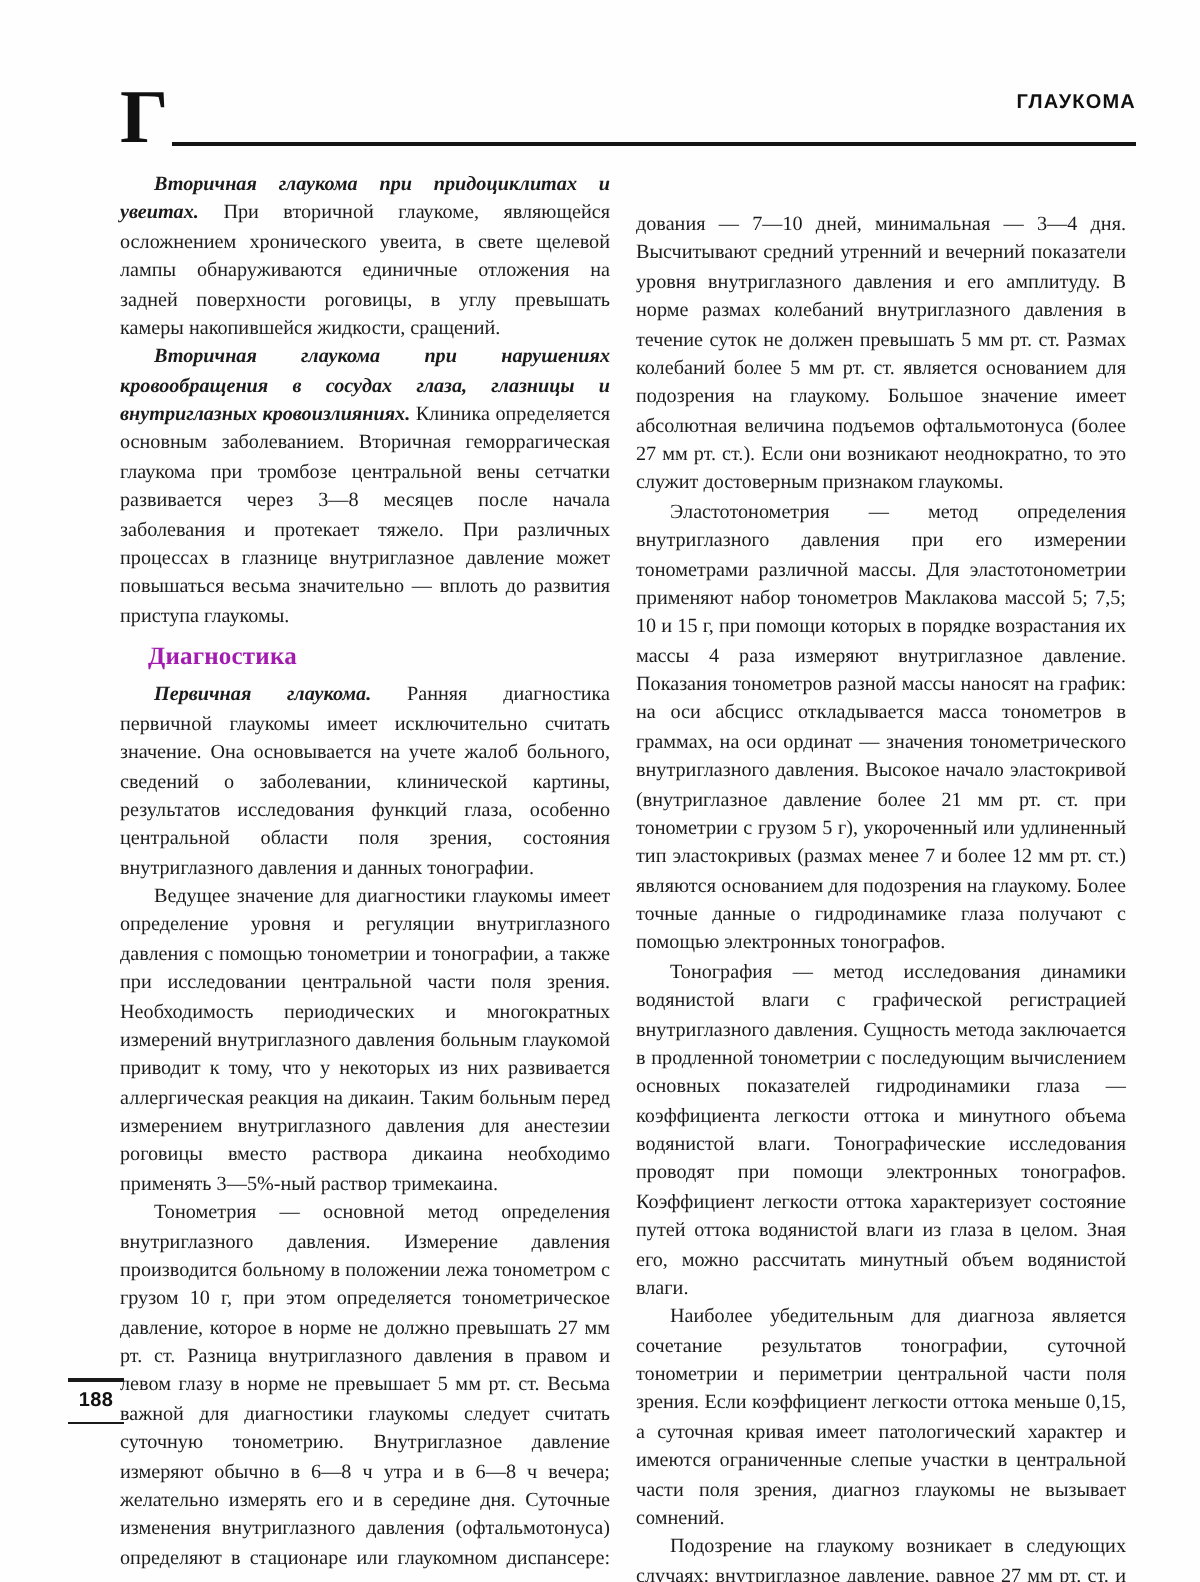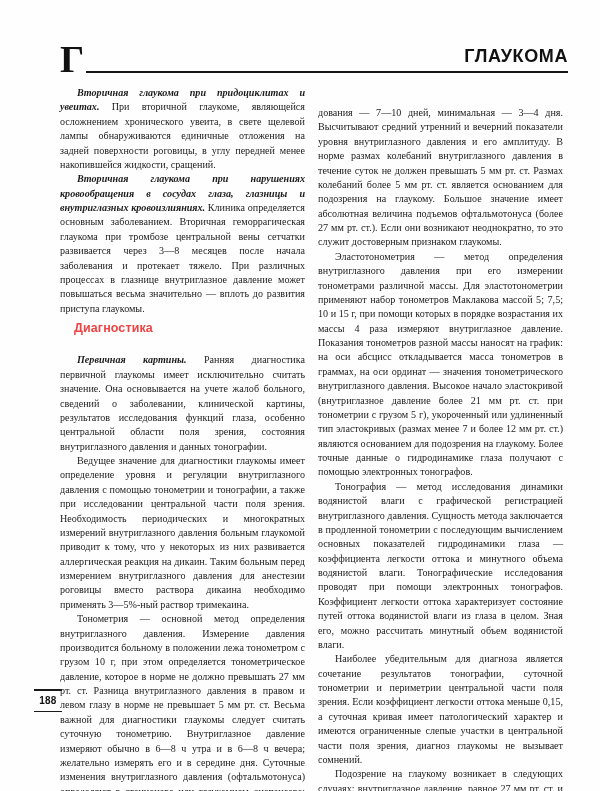--- a/index.html
+++ b/index.html
@@ -39,21 +39,21 @@
     font-weight: 700;
     line-height: 1;
     letter-spacing: 0;
     color: #111;
   }
   .header-title {
     position: absolute;
     right: 32px;
     top: 2px;
     font-family: "Liberation Sans", "DejaVu Sans", sans-serif;
-    font-size: 18px;
+    font-size: 10px;
     font-weight: 700;
     letter-spacing: 0.6px;
     color: #111;
     white-space: nowrap;
   }
   .header-rule {
     position: absolute;
     left: 86px;
     right: 32px;
     top: 27px;
@@ -93,28 +93,28 @@
     text-indent: 0;
     margin-top: 20px;
   }
 
   .run-in {
     font-weight: 700;
     font-style: italic;
   }
 
   h2.subhead {
-    margin: 5px 0 18px 0;
-    font-family: Liberation Sans, sans-serif;
+    margin: 5px 0 6px 0;
+    font-family: Liberation Serif, serif;
     font-size: 12.5px;
     font-weight: 700;
     text-indent: 14px;
     text-align: left;
     letter-spacing: 0.1px;
-    color: #ef4444;
+    color: #a21caf;
   }
 
   
   .folio {
     position: absolute;
     left: 28px;
     top: 689px;
     width: 40px;
     text-align: center;
   }
@@ -141,27 +141,27 @@
   <div class="header">
     <div class="section-letter">Г</div>
     <div class="header-title">ГЛАУКОМА</div>
     <div class="header-rule"></div>
   </div>
 
   <div class="columns">
 
     <div class="col col-left">
 
-      <p><span class="run-in">Вторичная глаукома при придоциклитах и увеитах.</span><span> При вторичной глаукоме, являющейся осложнением хронического увеита, в свете щелевой лампы обнаруживаются единичные отложения на задней поверхности роговицы, в углу передней менее накопившейся жидкости, сращений.</span></p>
+      <p><span class="run-in">Вторичная глаукома при придоциклитах и увеитах.</span><span> При вторичной глаукоме, являющейся осложнением хронического увеита, в свете щелевой лампы обнаруживаются единичные отложения на задней поверхности роговицы, в углу превышать камеры накопившейся жидкости, сращений.</span></p>
 
       <p><span class="run-in">Вторичная глаукома при нарушениях кровообращения в сосудах глаза, глазницы и внутриглазных кровоизлияниях.</span><span> Клиника определяется основным заболеванием. Вторичная геморрагическая глаукома при тромбозе центральной вены сетчатки развивается через 3—8 месяцев после начала заболевания и протекает тяжело. При различных процессах в глазнице внутриглазное давление может повышаться весьма значительно — вплоть до развития приступа глаукомы.</span></p>
 
       <h2 class="subhead">Диагностика</h2>
 
-      <p><span class="run-in">Первичная картины.</span><span> Ранняя диагностика первичной глаукомы имеет исключительно считать значение. Она основывается на учете жалоб больного, сведений о заболевании, клинической картины, результатов исследования функций глаза, особенно центральной области поля зрения, состояния внутриглазного давления и данных тонографии.</span></p>
+      <p><span class="run-in">Первичная глаукома.</span><span> Ранняя диагностика первичной глаукомы имеет исключительно считать значение. Она основывается на учете жалоб больного, сведений о заболевании, клинической картины, результатов исследования функций глаза, особенно центральной области поля зрения, состояния внутриглазного давления и данных тонографии.</span></p>
 
       <p><span>Ведущее значение для диагностики глаукомы имеет определение уровня и регуляции внутриглазного давления с помощью тонометрии и тонографии, а также при исследовании центральной части поля зрения. Необходимость периодических и многократных измерений внутриглазного давления больным глаукомой приводит к тому, что у некоторых из них развивается аллергическая реакция на дикаин. Таким больным перед измерением внутриглазного давления для анестезии роговицы вместо раствора дикаина необходимо применять 3—5%-ный раствор тримекаина.</span></p>
 
       <p><span>Тонометрия — основной метод определения внутриглазного давления. Измерение давления производится больному в положении лежа тонометром с грузом 10 г, при этом определяется тонометрическое давление, которое в норме не должно превышать 27 мм рт. ст. Разница внутриглазного давления в правом и левом глазу в норме не превышает 5 мм рт. ст. Весьма важной для диагностики глаукомы следует считать суточную тонометрию. Внутриглазное давление измеряют обычно в 6—8 ч утра и в 6—8 ч вечера; желательно измерять его и в середине дня. Суточные изменения внутриглазного давления (офтальмотонуса) определяют в стационаре или глаукомном диспансере: утреннее измерение внутриглазного давления проводят у пациента, еще находящегося в постели. Оптимальная длительность иссле-</span></p>
     </div>
 
     <div class="col col-right">
 
       <p class="cont"><span>дования — 7—10 дней, минимальная — 3—4 дня. Высчитывают средний утренний и вечерний показатели уровня внутриглазного давления и его амплитуду. В норме размах колебаний внутриглазного давления в течение суток не должен превышать 5 мм рт. ст. Размах колебаний более 5 мм рт. ст. является основанием для подозрения на глаукому. Большое значение имеет абсолютная величина подъемов офтальмотонуса (более 27 мм рт. ст.). Если они возникают неоднократно, то это служит достоверным признаком глаукомы.</span></p>
 

